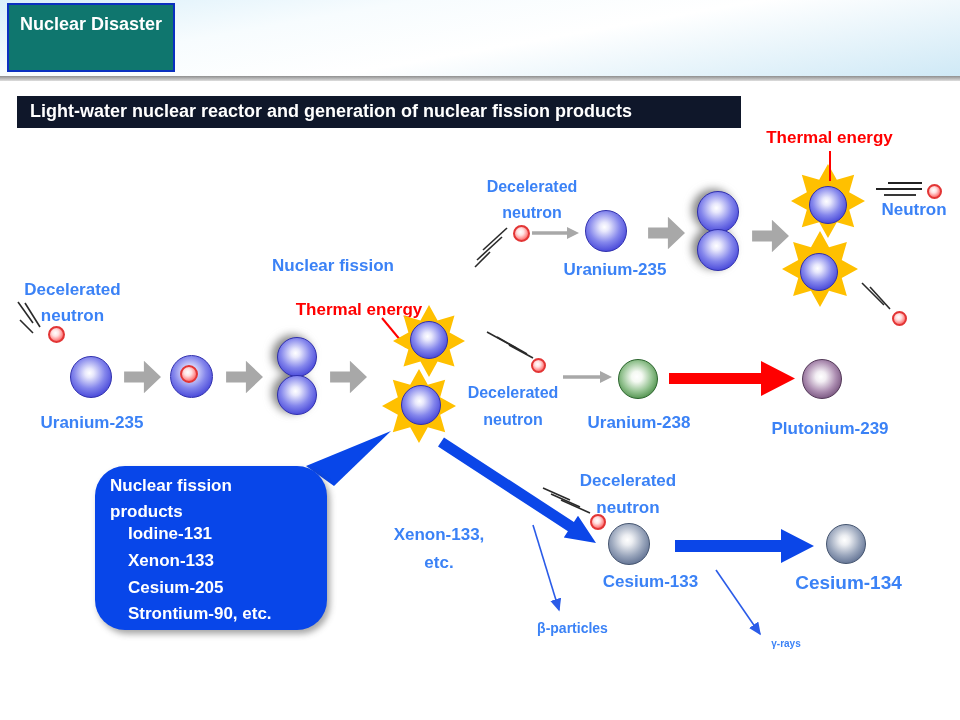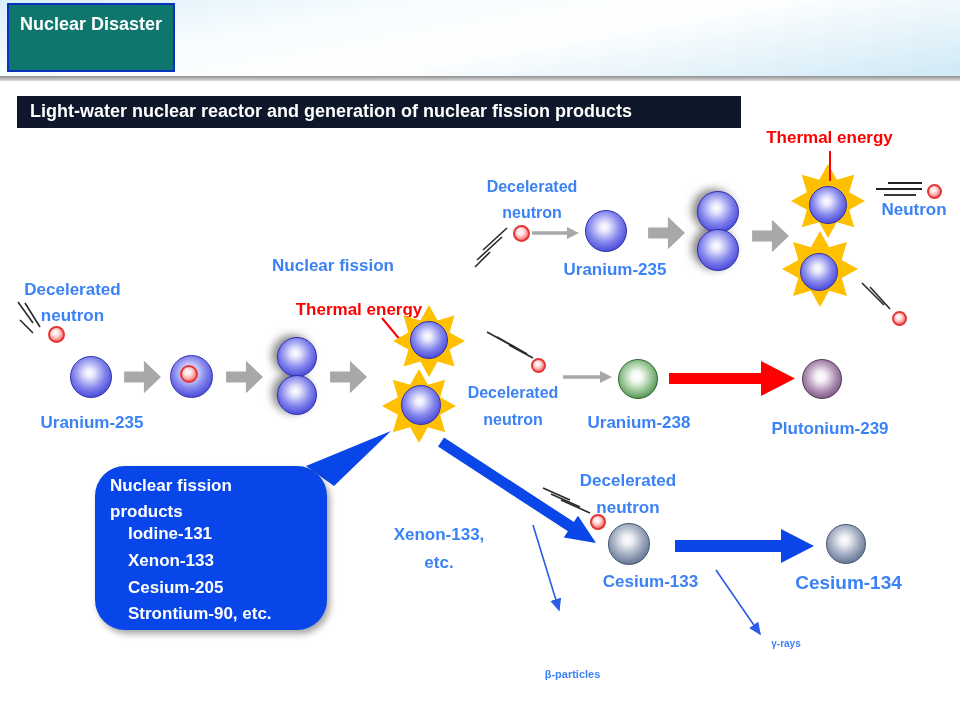--- a/index.html
+++ b/index.html
@@ -195,21 +195,21 @@
   <div class="sphere sph-slate" style="left:826px; top:524px; width:40px; height:40px;"></div>
   <div class="lbl" style="left:786px; top:572px; width:125px; font-size:19px;">Cesium-134</div>
   <svg class="abs" style="left:524px; top:518px;" width="45" height="102" viewBox="0 0 45 102">
     <defs>
       <marker id="mk-beta" markerWidth="9" markerHeight="8" refX="7" refY="3.5" orient="auto">
         <path d="M0,0 L8,3.5 L0,7 z" fill="#2b5ce8"></path>
       </marker>
     </defs>
     <line x1="9" y1="7" x2="35" y2="92" stroke="#2b5ce8" stroke-width="1.6" marker-end="url(#mk-beta)"></line>
   </svg>
-  <div class="lbl" style="left:520px; top:620px; width:105px; font-size:11px;margin-top:48px;">β-particles</div>
+  <div class="lbl" style="left:520px; top:620px; width:105px; font-size:14px;">β-particles</div>
   <svg class="abs" style="left:710px; top:564px;" width="60" height="80" viewBox="0 0 60 80">
     <defs>
       <marker id="mk-gamma" markerWidth="9" markerHeight="8" refX="7" refY="3.5" orient="auto">
         <path d="M0,0 L8,3.5 L0,7 z" fill="#2b5ce8"></path>
       </marker>
     </defs>
     <line x1="6" y1="6" x2="50" y2="70" stroke="#2b5ce8" stroke-width="1.6" marker-end="url(#mk-gamma)"></line>
   </svg>
   <div class="lbl" style="left:750px; top:638px; width:72px; font-size:10px;">γ-rays</div>
 

